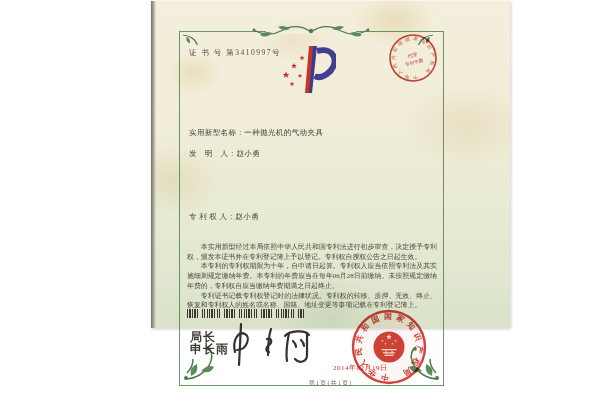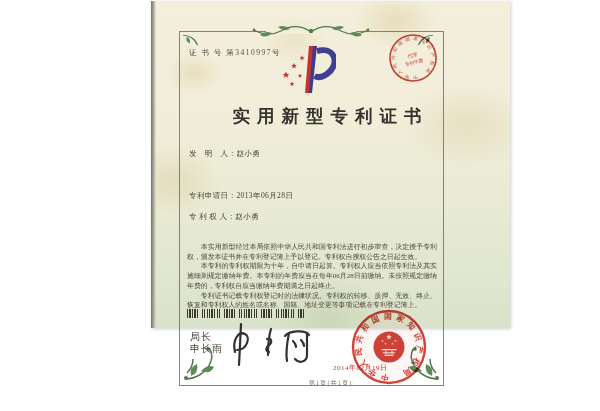--- a/index.html
+++ b/index.html
@@ -36,21 +36,21 @@
   .row{position:absolute;left:38px;font-size:7.5px;color:#45423a;white-space:nowrap;z-index:3;letter-spacing:.4px;}
   .r0{top:127px}.r1{top:148px}.r2{top:169px}.r3{top:190px}.r4{top:211px}.r5{top:232px}
 
   .paras{position:absolute;left:36px;top:241px;width:250px;z-index:3;
     font-size:6.9px;line-height:9.7px;text-align:justify;color:#4e463c;}
   .paras p{margin:0;text-indent:2em;}
 
   .barcode{position:absolute;left:36px;top:308px;width:117px;height:9px;z-index:3;opacity:.88;
     background:repeating-linear-gradient(90deg,#23221e 0 1.2px,transparent 1.2px 2.2px,#23221e 2.2px 3.6px,transparent 3.6px 5.2px,#23221e 5.2px 5.8px,transparent 5.8px 7.4px);}
 
-  .signer{position:absolute;left:39px;top:330px;z-index:3;font-size:10px;line-height:12px;color:#3f3c35;letter-spacing:1px;}
+  .signer{position:absolute;left:39px;top:330px;z-index:3;font-size:12px;line-height:12px;color:#3f3c35;letter-spacing:1px;font-weight:bold;}
   .signature{position:absolute;left:68px;top:318px;z-index:4;}
 
   .seal-date{position:absolute;left:182px;top:362px;z-index:4;font-size:7px;color:#c23a30;letter-spacing:.5px;}
   .big-seal{position:absolute;left:200px;top:308px;z-index:5;mix-blend-mode:multiply;opacity:.93;}
 
   .page-footer{position:absolute;left:0;top:378px;width:100%;text-align:center;z-index:3;
     font-size:6.3px;color:#6e6e5d;letter-spacing:1px;}
 
   svg text{font-family:"Liberation Serif","DejaVu Serif",serif;}
 </style>
@@ -126,27 +126,26 @@
         <circle cx="26" cy="26" r="23" fill="none" stroke="#c4372e" stroke-width="1.6"></circle>
         <path id="miniRing" d="M26,44 A18,18 0 1 1 26.02,44" fill="none"></path>
         <text font-size="4.6" letter-spacing="3" fill="#c4372e">
           <textPath href="#miniRing">中华人民共和国国家知识产权局</textPath>
         </text>
         <text x="26" y="25" text-anchor="middle" font-size="5" fill="#c4372e">代理</text>
         <text x="26" y="32" text-anchor="middle" font-size="4.6" fill="#c4372e">专利年费</text>
       </g>
     </svg>
 
-    <h1 class="title">实用新型专利证书</h1>
-
+
+    <div class="row r0">
+      <span>实用新型名称：</span><span>一种抛光机的气动夹具</span>
+    </div>
     <div class="row r1">
       <span>发　明　人：</span><span>赵小勇</span>
-    </div>
-    <div class="row r3">
-      <span>专利申请日：</span><span>2013年06月28日</span>
     </div>
     <div class="row r4">
       <span>专 利 权 人：</span><span>赵小勇</span>
     </div>
 
     <div class="paras">
       <p>本实用新型经过本局依照中华人民共和国专利法进行初步审查，决定授予专利权，颁发本证书并在专利登记簿上予以登记。专利权自授权公告之日起生效。</p>
       <p>本专利的专利权期限为十年，自申请日起算。专利权人应当依照专利法及其实施细则规定缴纳年费。本专利的年费应当在每年06月28日前缴纳。未按照规定缴纳年费的，专利权自应当缴纳年费期满之日起终止。</p>
       <p>专利证书记载专利权登记时的法律状况。专利权的转移、质押、无效、终止、恢复和专利权人的姓名或名称、国籍、地址变更等事项记载在专利登记簿上。</p>
     </div>

